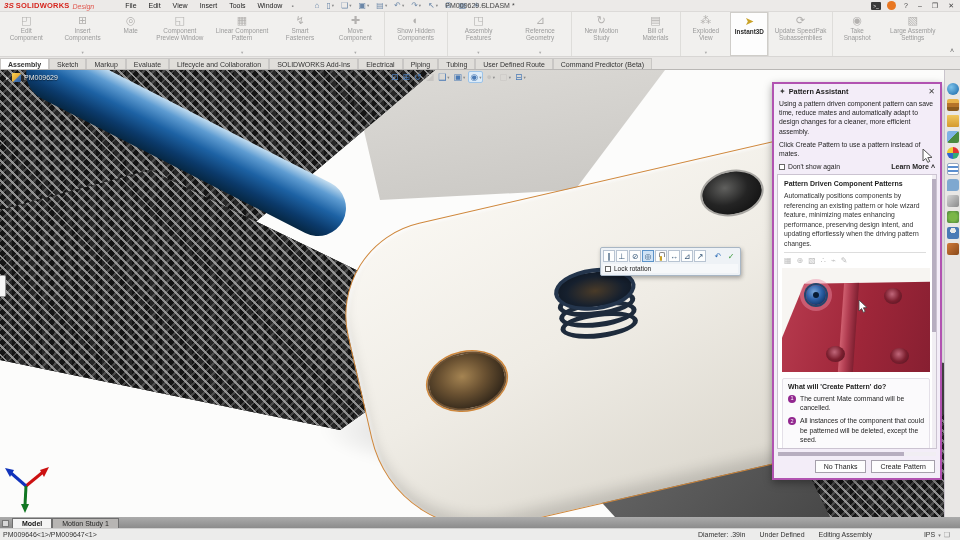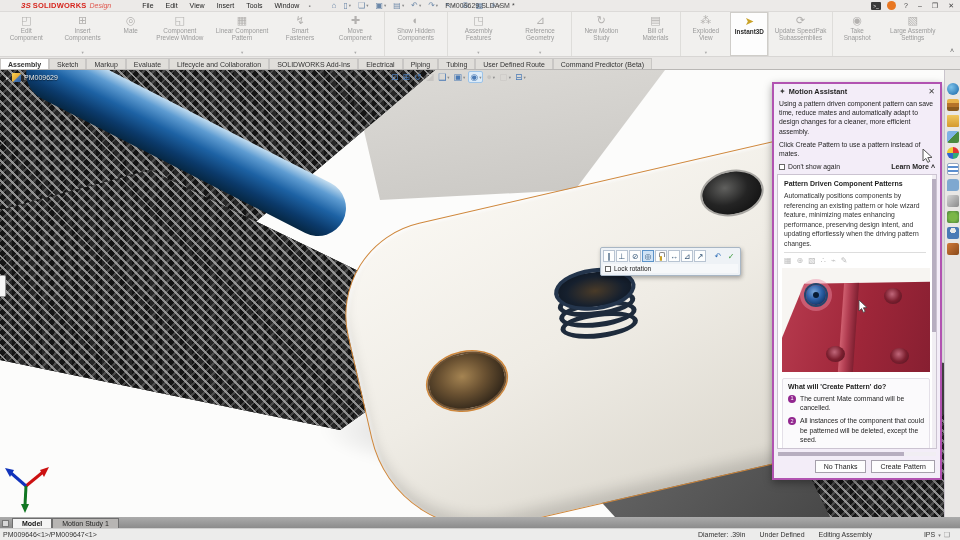--- a/index.html
+++ b/index.html
@@ -1,20 +1,20 @@
 <!DOCTYPE html>
 <html><head>
 <meta charset="utf-8">
 <style>
   html,body{margin:0;padding:0;width:960px;height:540px;overflow:hidden;
     font-family:"Liberation Sans","DejaVu Sans",sans-serif;background:#fff;-webkit-font-smoothing:antialiased;}
   *{box-sizing:border-box}
   
   #titlebar{position:absolute;left:0;top:0;width:960px;height:12px;background:#eceae8;display:flex;align-items:center;font-size:7px;color:#333;z-index:80;border-bottom:1px solid #dcdad8}
-  .logo{display:flex;align-items:center;margin-left:21px;color:#d6251d;white-space:nowrap}
+  .logo{display:flex;align-items:flex-end;margin-left:4px;color:#d6251d;white-space:nowrap}
   .logo .mark{font-weight:bold;font-style:italic;font-size:8px;margin-right:2px}
   .logo .brand{font-weight:bold;font-size:7.5px;letter-spacing:.2px}
   .logo .prod{font-style:italic;font-size:7px;margin-left:3px;color:#e0574e}
   .menus{display:flex;margin-left:26px;gap:2px}
   .menu{padding:1px 5px;color:#222}
   .pin{color:#888;font-size:6px;margin-left:4px}
   .qat{display:flex;align-items:center;margin-left:18px;gap:1px}
   .qat .qi{display:flex;align-items:center;color:#6b87a8;font-size:8px;padding:0 3px}
   .qat .qi .crt{font-size:4.5px;color:#888;margin-left:1px}
   #doc-title{position:absolute;left:0;right:0;text-align:center;font-size:7px;color:#444;pointer-events:none}
@@ -453,21 +453,21 @@
     <line x1="24" y1="30" x2="9" y2="17" stroke="#1133bb" stroke-width="3"></line>
     <polygon points="3,12 12,14 8,21" fill="#1133bb"></polygon>
     <line x1="24" y1="30" x2="23" y2="49" stroke="#117722" stroke-width="3"></line>
     <polygon points="23,57 19,48 27,48" fill="#117722"></polygon>
   </svg>
 </div>
 
 <div id="dialog">
   <div class="pa-head">
     <span class="tic">✦</span>
-    <span class="pa-title">Motion Assistant</span>
+    <span class="pa-title">Pattern Assistant</span>
     <span class="pa-close">✕</span>
   </div>
   <div class="pa-intro">Using a pattern driven component pattern can save time, reduce mates and automatically adapt to design changes for a cleaner, more efficient assembly.</div>
   <div class="pa-intro">Click Create Pattern to use a pattern instead of mates.</div>
   <div class="pa-row">
     <span class="cb"></span>
     <span class="lbl">Don't show again</span>
     <span class="learn">
       <span>Learn More</span>
       <span class="crt">˄</span>

